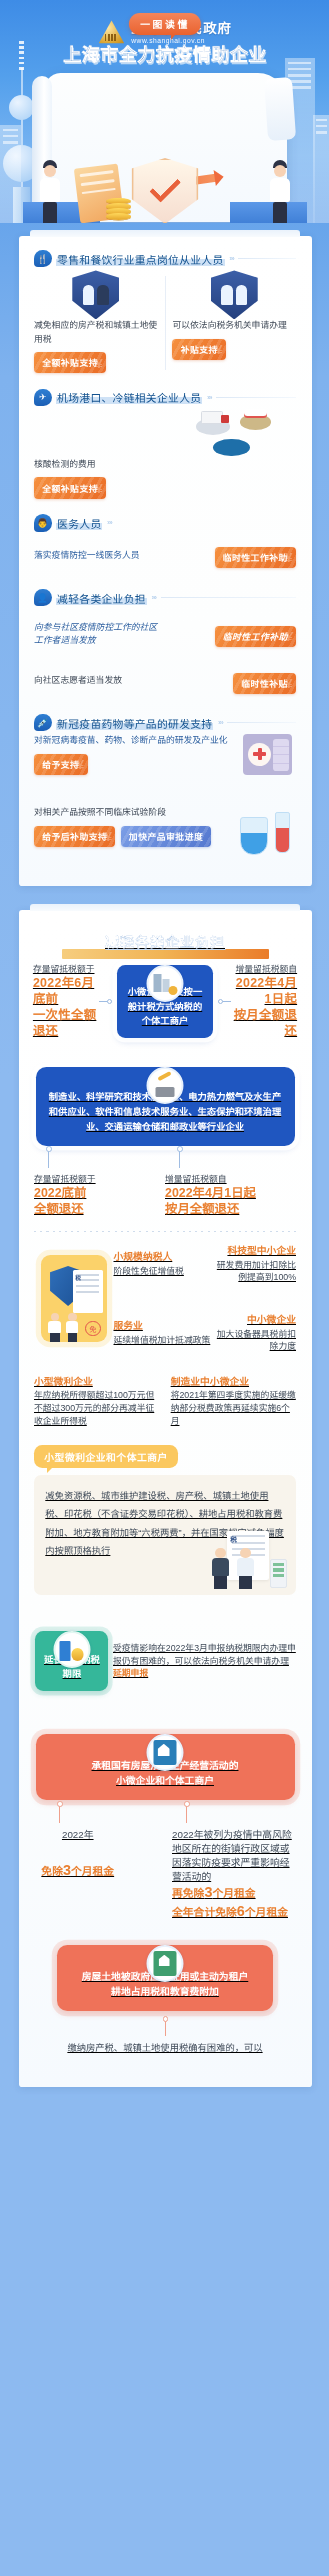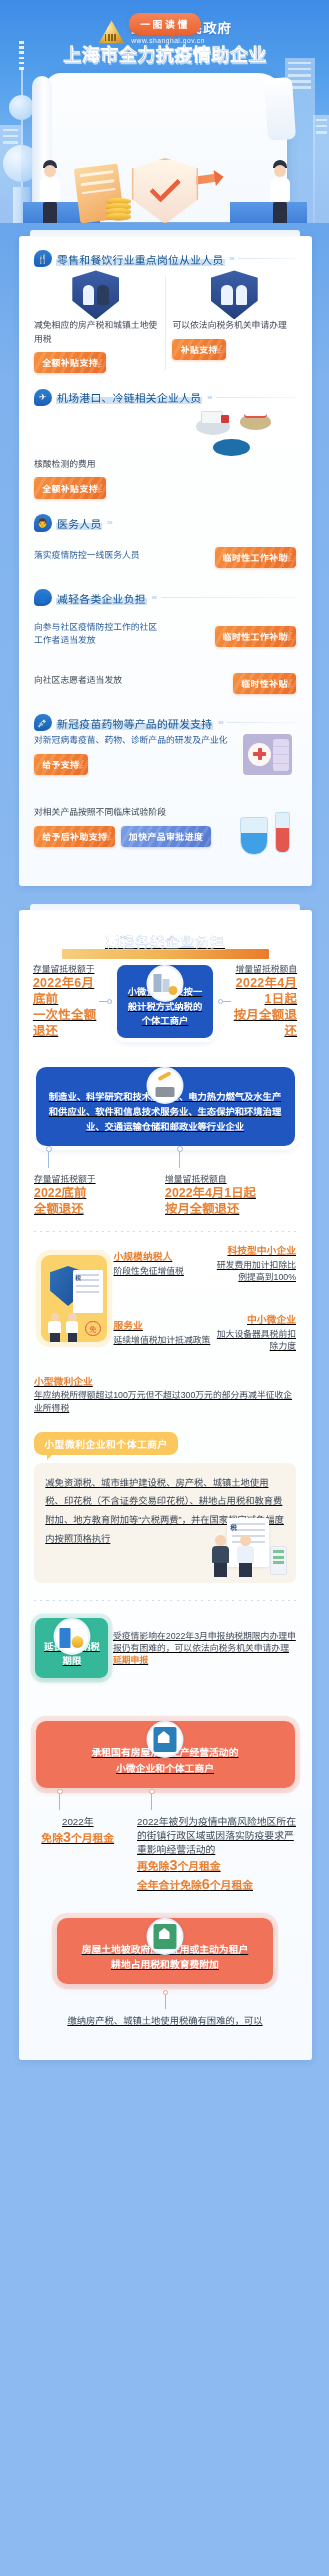--- a/index.html
+++ b/index.html
@@ -478,21 +478,21 @@
       </div>
     </div>
   </div>
 
   <div class="grp">
     <div class="bubble">👤</div>
     <div class="gtxt">减轻各类企业负担</div>
     <div class="chev">›››</div>
     <div class="rule"></div>
   </div>
-  <div class="cols" style="align-items:center; min-height:52px;">
+  <div class="cols" style="align-items:center; min-height:52px;font-style:italic;">
     <div class="col" style="min-height:auto;">
       <div class="item-text blue">向参与社区疫情防控工作的社区工作者适当发放</div>
     </div>
     <div class="col" style="min-height:auto; text-align:right;">
       <div class="pill">
         <span>临时性工作补助</span>
         <span class="yen">¥</span>
       </div>
     </div>
   </div>
@@ -663,20 +663,24 @@
       </div>
     </div>
   </div>
 
   <div class="quad" style="padding-top:20.6px;">
     <div style="display:flex; gap:11.3px; padding:0 15.5px;">
       <div class="q" style="flex:1;">
         <h4>小型微利企业</h4>
         <p>年应纳税所得额超过100万元但不超过300万元的部分再减半征收企业所得税</p>
       </div>
+      <div class="q" style="flex:1;">
+        <h4>制造业中小微企业</h4>
+        <p>将2021年第四季度实施的延缓缴纳部分税费政策再延续实施6个月</p>
+      </div>
     </div>
   </div>
 
   <div class="tagcard">
     <div class="tag">小型微利企业和个体工商户</div>
     <div class="body">
       <p>减免资源税、城市维护建设税、房产税、城镇土地使用税、印花税（不含证券交易印花税）、耕地占用税和教育费附加、地方教育附加等“六税两费”，并在国家规定减免幅度内按照顶格执行</p>
       <div class="art">
         <div class="tc-note">
             <b>税</b>
@@ -730,25 +734,25 @@
   <div class="hub-wrap" style="padding-top:20.6px;">
     <div style="position:relative; width:259px; margin:0 auto;">
       <div class="hub-icon">
         <div class="icon-scroll"></div>
       </div>
       <div class="hub-coral">
         <div>承租国有房屋从事生产经营活动的</div>
         <div>小微企业和个体工商户</div>
       </div>
     </div>
-    <div class="pins coral" style="padding-top:5.2px;">
+    <div class="pins coral" style="padding-top:5.2px;gap:35px;">
       <div class="pin" style="flex:0 0 103px;">
         <div class="stalk" style="margin-left:25px;"></div>
         <div class="lead c" style="text-align:center; padding-right:15.5px;">2022年</div>
-        <div class="big c" style="text-align:center; padding-right:15.5px;">
+        <div class="big c" style="text-align:center; padding-right:15.5px;margin-top:20px;">
           <span>免除</span><b>3</b><span>个月租金</span>
         </div>
       </div>
       <div class="pin">
         <div class="stalk"></div>
         <div class="lead c">2022年被列为疫情中高风险地区所在的街镇行政区域或因落实防疫要求严重影响经营活动的</div>
         <div class="big c">
           <span>再免除</span><b>3</b><span>个月租金</span>
         </div>
         <div class="big c">

